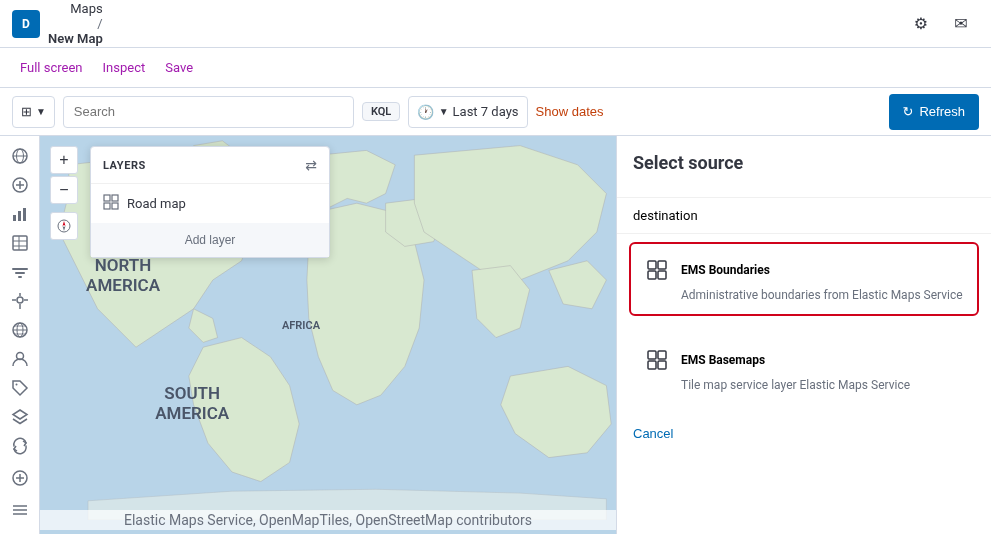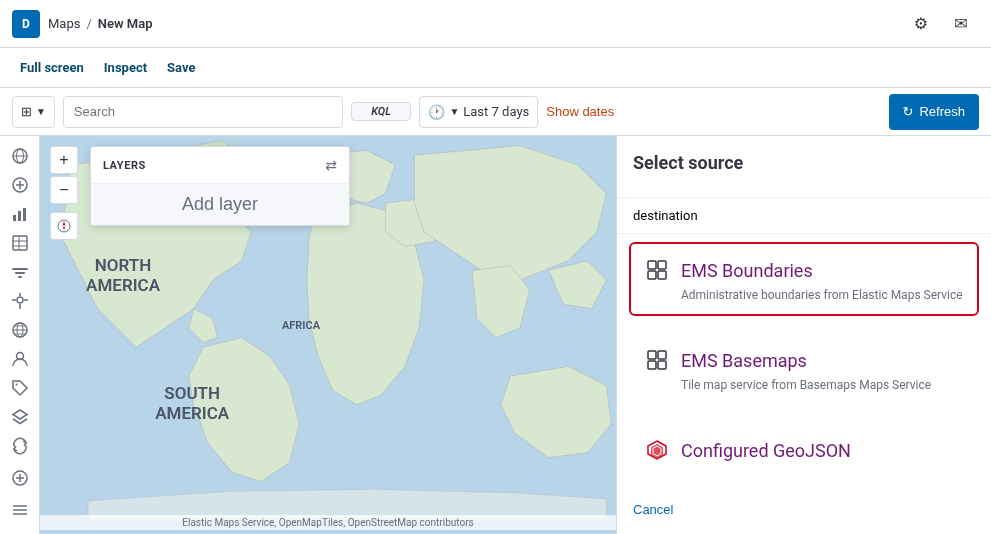--- a/index.html
+++ b/index.html
@@ -21,22 +21,22 @@
       gap: 8px;
     }
     .logo-icon {
       width: 28px; height: 28px;
       background: #006BB4;
       border-radius: 4px;
       display: flex; align-items: center; justify-content: center;
       color: white; font-weight: bold; font-size: 12px;
     }
     .breadcrumb {
-      display: flex; align-items: flex-end; gap: 6px;
-      color: #343741; font-size: 13px;
+      display: flex; align-items: flex-end; 
+      color: #343741; font-size: 13px; flex-direction: column;
     }
     .breadcrumb-sep { color: #69707d; }
     .breadcrumb-current { font-weight: 600; }
     .top-bar-spacer { flex: 1; }
     .top-bar-icons { display: flex; gap: 4px; }
     .top-bar-icon-btn {
       width: 36px; height: 36px;
       border: none; background: transparent;
       cursor: pointer; border-radius: 4px;
       display: flex; align-items: center; justify-content: center;
@@ -47,27 +47,26 @@
     .nav-bar {
       height: 40px;
       background: #fff;
       border-bottom: 1px solid #d3dae6;
       display: flex;
       align-items: center;
       padding: 0 12px;
       gap: 4px;
     }
     .nav-link {
-      color: #0c4a6e;
+      color: #a21caf;
       font-size: 13px;
       text-decoration: none;
       padding: 4px 8px;
       border-radius: 4px;
       cursor: pointer;
-      font-weight: bold;
     }
 
     
     .toolbar {
       height: 48px;
       background: #fff;
       border-bottom: 1px solid #d3dae6;
       display: flex;
       align-items: center;
       padding: 0 12px;
@@ -90,26 +89,25 @@
       border-radius: 4px;
       padding: 0 10px;
       font-size: 13px;
       color: #69707d;
       outline: none;
     }
     .kql-badge {
       background: #f5f7fa;
       border: 1px solid #d3dae6;
       border-radius: 4px;
-      padding: 2px 19px;
+      padding: 2px 8px;
       font-size: 11px;
       font-weight: 600;
       color: #343741;
       cursor: pointer;
-      font-style: italic;
     }
     .time-filter {
       display: flex; align-items: center; gap: 4px;
       border: 1px solid #d3dae6;
       border-radius: 4px;
       padding: 0 8px;
       height: 32px;
       cursor: pointer;
       font-size: 13px; color: #343741;
     }
@@ -175,21 +173,21 @@
     }
 
     
     .layers-panel {
       position: absolute;
       top: 10px;
       left: 50px;
       background: #fff;
       border: 1px solid #d3dae6;
       border-radius: 4px;
-      width: 260px;
+      width: 240px;
       box-shadow: 0 2px 8px rgba(0,0,0,0.15);
     }
     .layers-header {
       padding: 10px 12px;
       display: flex; align-items: center; justify-content: space-between;
       border-bottom: 1px solid #f0f0f0;
     }
     .layers-title {
       font-size: 11px; font-weight: 700;
       letter-spacing: 0.05em;
@@ -202,21 +200,21 @@
       cursor: pointer;
       font-size: 13px; color: #343741;
     }
     .layer-icon { font-size: 14px; color: #69707d; }
     .add-layer-btn {
       width: 100%;
       padding: 10px 12px;
       background: #f5f7fa;
       border: none;
       cursor: pointer;
-      font-size: 18px;
+      font-size: 12px;
       color: #69707d;
       text-align: center;
     }
 
     
     .map-controls {
       position: absolute;
       top: 10px;
       left: 10px;
       display: flex;
@@ -242,21 +240,21 @@
       display: flex; align-items: center; justify-content: center;
       font-size: 14px; color: #343741;
     }
 
     
     .map-attribution {
       position: absolute;
       bottom: 4px;
       left: 0; right: 0;
       text-align: center;
-      font-size: 10px;
+      font-size: 14px;
       color: #69707d;
       background: rgba(255,255,255,0.7);
       padding: 2px 4px;
     }
 
     
     .map-label {
       position: absolute;
       font-size: 11px;
       font-weight: 600;
@@ -302,23 +300,23 @@
       display: flex; align-items: center; gap: 10px;
       margin-bottom: 4px;
     }
     .source-icon {
       width: 28px; height: 28px;
       display: flex; align-items: center; justify-content: center;
       font-size: 16px;
       color: #343741;
     }
     .source-title {
-      font-size: 18px;
-      font-weight: 400;
-      color: #701a75;
+      font-size: 12px;
+      font-weight: 700;
+      color: #000000;
     }
     .source-desc {
       font-size: 12px;
       color: #69707d;
       margin-left: 38px;
     }
 
     
     .cancel-btn {
       margin: 8px 16px;
@@ -534,20 +532,31 @@
           <polygon points="7,12 8.5,7 7,8 5.5,7" fill="#69707d"></polygon>
         </svg>
       </button>
     </div>
 
     <div class="layers-panel">
       <div class="layers-header">
         <span class="layers-title">LAYERS</span>
         <span class="layers-sort-icon">⇄</span>
       </div>
+      <div class="layer-item">
+        <span class="layer-icon">
+          <svg width="16" height="16" viewBox="0 0 16 16" fill="none">
+            <rect x="1" y="1" width="6" height="6" stroke="#69707d" stroke-width="1.2" fill="none"></rect>
+            <rect x="9" y="1" width="6" height="6" stroke="#69707d" stroke-width="1.2" fill="none"></rect>
+            <rect x="1" y="9" width="6" height="6" stroke="#69707d" stroke-width="1.2" fill="none"></rect>
+            <rect x="9" y="9" width="6" height="6" stroke="#69707d" stroke-width="1.2" fill="none"></rect>
+          </svg>
+        </span>
+        <span>Road map</span>
+      </div>
       <button class="add-layer-btn">Add layer</button>
     </div>
 
     <div class="map-label" style="top:30%; left:8%; white-space:pre-line; font-size:17px;">NORTH<br>AMERICA</div>
     <div class="map-label" style="top:46%; left:42%; font-size:11px;">AFRICA</div>
     <div class="map-label" style="top:62%; left:20%; white-space:pre-line; font-size:17px;">SOUTH<br>AMERICA</div>
 
     <div class="map-attribution">Elastic Maps Service, OpenMapTiles, OpenStreetMap contributors</div>
   </div>
 
@@ -575,31 +584,19 @@
         <div class="source-icon">
           <svg width="22" height="22" viewBox="0 0 22 22" fill="none">
             <rect x="2" y="2" width="8" height="8" rx="1" stroke="#343741" stroke-width="1.5" fill="none"></rect>
             <rect x="12" y="2" width="8" height="8" rx="1" stroke="#343741" stroke-width="1.5" fill="none"></rect>
             <rect x="2" y="12" width="8" height="8" rx="1" stroke="#343741" stroke-width="1.5" fill="none"></rect>
             <rect x="12" y="12" width="8" height="8" rx="1" stroke="#343741" stroke-width="1.5" fill="none"></rect>
           </svg>
         </div>
         <span class="source-title">EMS Basemaps</span>
       </div>
-      <div class="source-desc">Tile map service from Basemaps Maps Service</div>
-    </div>
-
-    <div class="source-item">
-      <div class="source-item-header">
-        <div class="source-icon">
-          <svg width="22" height="22" viewBox="0 0 22 22" fill="none">
-            <polygon points="11,2 20,7 20,15 11,20 2,15 2,7" fill="none" stroke="#D0021B" stroke-width="1.5"></polygon>
-            <polygon points="11,5 17,8.5 17,15.5 11,19 5,15.5 5,8.5" fill="#D0021B" opacity="0.7"></polygon>
-            <polygon points="11,7 15,9.5 15,14.5 11,17 7,14.5 7,9.5" fill="none" stroke="white" stroke-width="1"></polygon>
-          </svg>
-        </div>
-        <span class="source-title">Configured GeoJSON</span>
-      </div>
-    </div>
+      <div class="source-desc">Tile map service layer Elastic Maps Service</div>
+    </div>
+
 
     <button class="cancel-btn">Cancel</button>
   </div>
 </div>
 
 </body></html>

